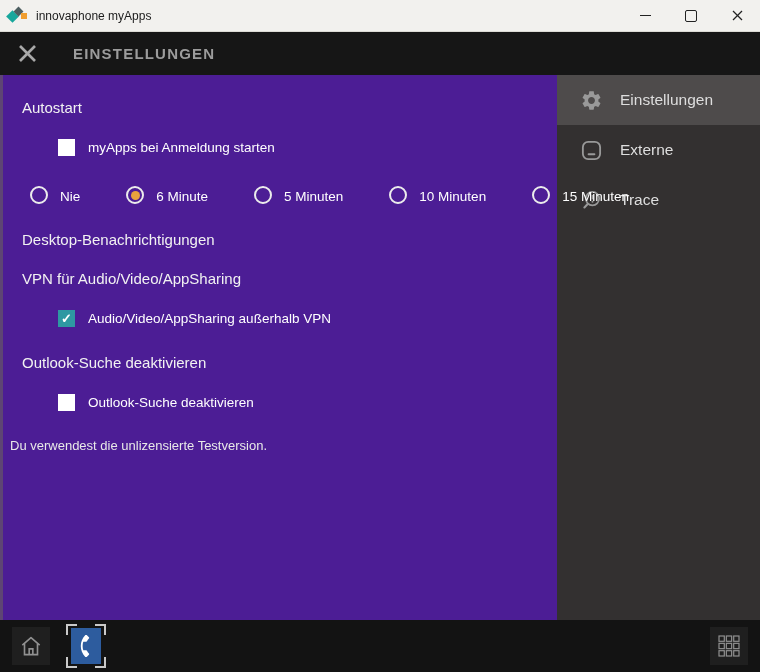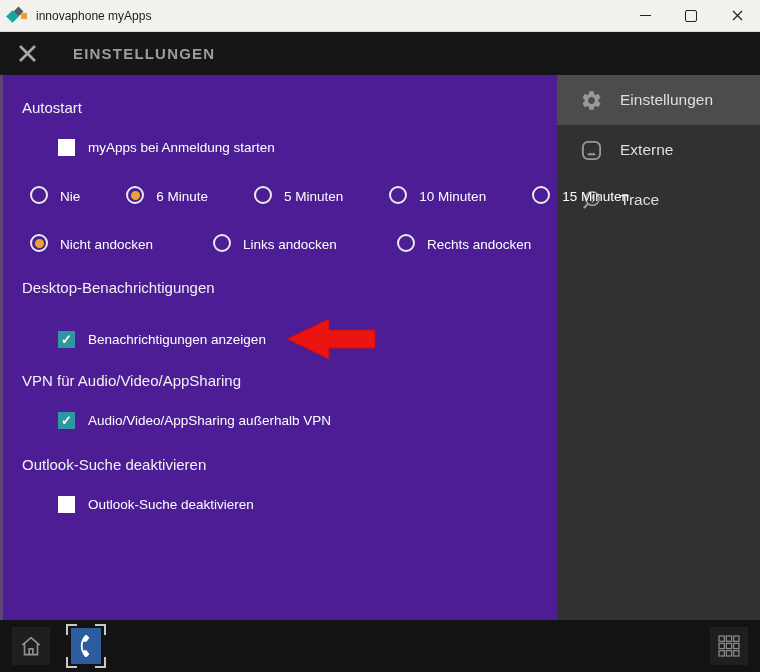--- a/index.html
+++ b/index.html
@@ -155,65 +155,43 @@
             <span class="lbl">10 Minuten</span>
           </span>
           <span class="radio-item">
             <span class="radio"></span>
             <span class="lbl">15 Minuten</span>
           </span>
         </div>
       </div>
 
       <div class="section">
-        <div class="radio-row wide">
-          <span class="radio-item">
-            <span class="radio sel">
-                <i class="dot"></i>
-              </span>
-            <span class="lbl">Nicht andocken</span>
-          </span>
-          <span class="radio-item">
-            <span class="radio"></span>
-            <span class="lbl">Links andocken</span>
-          </span>
-          <span class="radio-item">
-            <span class="radio"></span>
-            <span class="lbl">Rechts andocken</span>
-          </span>
-        </div>
       </div>
 
       <div class="section sec-arrow">
         <div class="sh">Desktop-Benachrichtigungen</div>
-        <div class="row">
-          <span class="cb checked"></span>
-          <span class="lbl">Benachrichtigungen anzeigen</span>
-          <svg class="arrow-svg" width="92" height="42" viewBox="0 0 92 42">
-            <polygon points="2,21 44,1 44,12 90,12 90,30 44,30 44,41" fill="#EC1313" stroke="#c40f0f" stroke-width="1"></polygon>
-          </svg>
-        </div>
       </div>
 
       <div class="section">
         <div class="sh">VPN für Audio/Video/AppSharing</div>
         <div class="row">
           <span class="cb checked"></span>
           <span class="lbl">Audio/Video/AppSharing außerhalb VPN</span>
         </div>
       </div>
 
       <div class="section">
         <div class="sh">Outlook-Suche deaktivieren</div>
         <div class="row">
           <span class="cb"></span>
           <span class="lbl">Outlook-Suche deaktivieren</span>
         </div>
       </div>
 
+      <div class="footnote">Du verwendest die unlizensierte Testversion.</div>
     </div>
 
     <div class="sidebar">
 
       <div class="sitem selected">
         <span class="sicon">
           <svg width="23" height="23" viewBox="0 0 24 24">
             <path fill="#999999" d="M19.14 12.94c.04-.3.06-.61.06-.94 0-.32-.02-.64-.07-.94l2.03-1.58c.18-.14.23-.41.12-.61l-1.92-3.32c-.12-.22-.37-.29-.59-.22l-2.39.96c-.5-.38-1.03-.7-1.62-.94l-.36-2.54c-.04-.24-.24-.41-.48-.41h-3.84c-.24 0-.43.17-.47.41l-.36 2.54c-.59.24-1.13.57-1.62.94l-2.39-.96c-.22-.08-.47 0-.59.22L2.74 8.87c-.12.21-.08.47.12.61l2.03 1.58c-.05.3-.09.63-.09.94s.02.64.07.94l-2.03 1.58c-.18.14-.23.41-.12.61l1.92 3.32c.12.22.37.29.59.22l2.39-.96c.5.38 1.03.7 1.62.94l.36 2.54c.05.24.24.41.48.41h3.84c.24 0 .44-.17.47-.41l.36-2.54c.59-.24 1.13-.56 1.62-.94l2.39.96c.22.08.47 0 .59-.22l1.92-3.32c.12-.22.07-.47-.12-.61l-2.01-1.58zM12 15.6c-1.98 0-3.6-1.62-3.6-3.6s1.62-3.6 3.6-3.6 3.6 1.62 3.6 3.6-1.62 3.6-3.6 3.6z"></path>
           </svg>
         </span>

